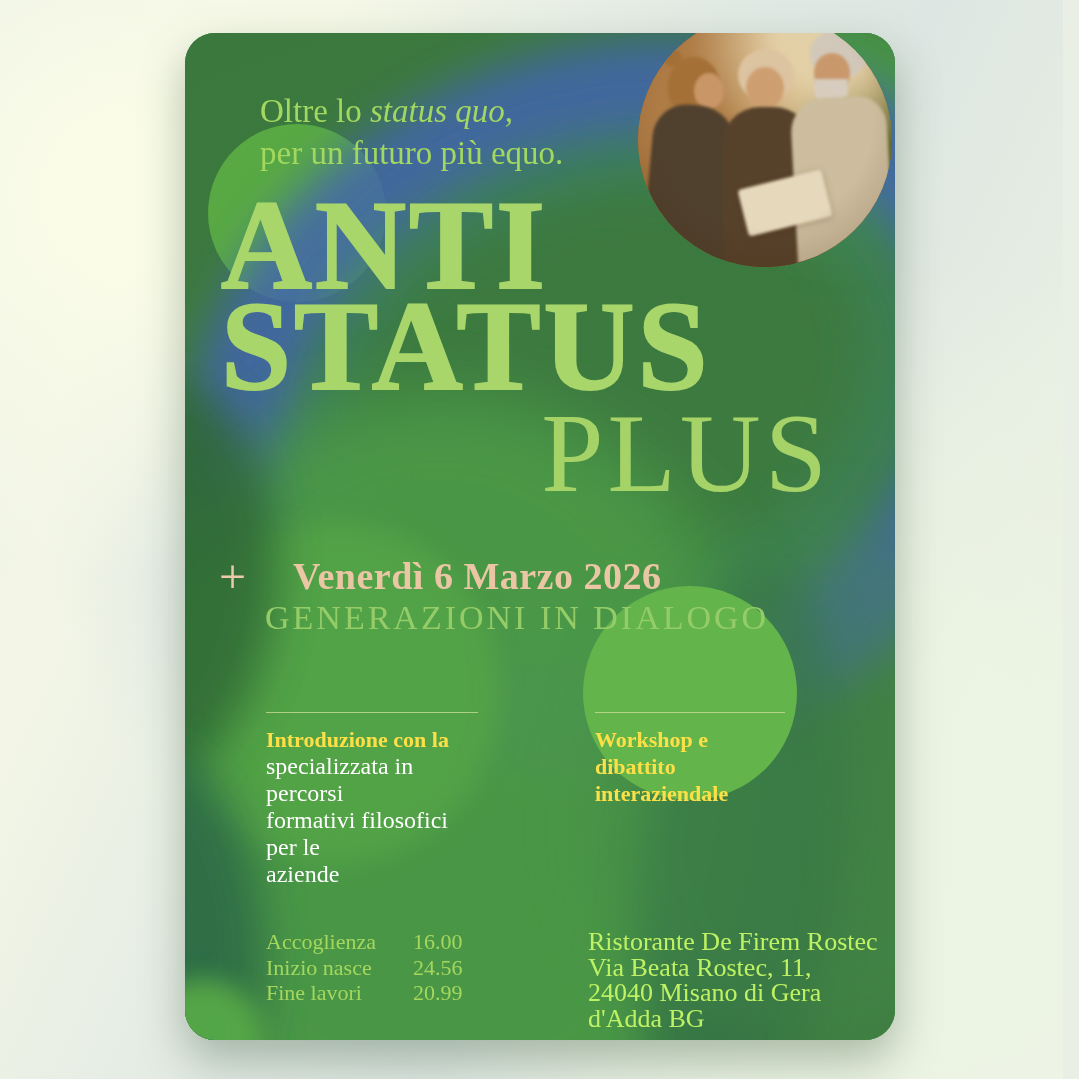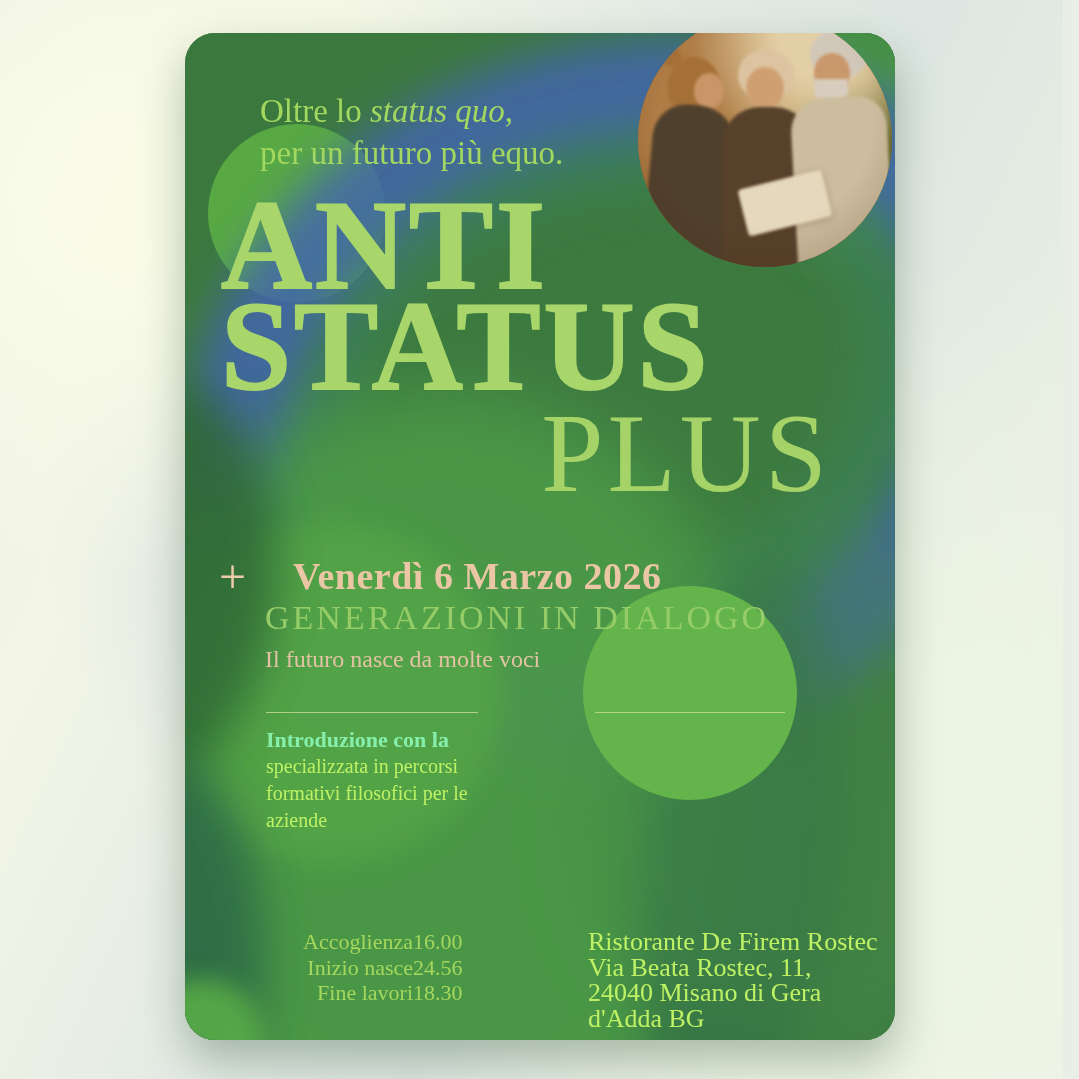--- a/index.html
+++ b/index.html
@@ -53,23 +53,23 @@
   .plus-marker{left:34px;top:520px;font-size:48px;line-height:48px;font-weight:400;color:#eccbaa;}
   .event-date{left:80px;top:523px;font-size:38px;line-height:40px;font-weight:700;
     letter-spacing:0.5px;color:#eac6a5;margin-left:28px;}
   .event-heading{left:80px;top:567px;font-size:34px;line-height:36px;font-weight:400;
     letter-spacing:3px;color:#95cc68;}
   .event-subheading{left:80px;top:613px;font-size:24px;line-height:26px;color:#e3c3a4;}
   .col{top:679px;}
   .col-left{left:81px;width:212px;}
   .col-right{left:410px;width:190px;}
   .divider{border-top:1.5px solid rgba(207,224,152,0.75);margin-bottom:13px;}
-  .col-title{font-size:22px;line-height:27px;font-weight:700;color:#86efac;}
-  .col-body{font-size:20px;line-height:27px;color:#bef264;}
-  .schedule{left:81px;top:896px;width:235px;font-size:22px;line-height:25.5px;color:#a5d75d;text-align:right;}
+  .col-title{font-size:22px;line-height:27px;font-weight:700;color:#fde047;}
+  .col-body{font-size:24px;line-height:27px;color:#ffffff;}
+  .schedule{left:81px;top:896px;width:235px;font-size:22px;line-height:25.5px;color:#a5d75d;}
   .srow{display:flex;}
   .slabel{width:147px;}
   .venue{left:403px;top:896px;font-size:26px;line-height:25.5px;color:#bef264;}
 </style>
 </head>
 <body>
 
 <div id="page">
   <div class="card">
 
@@ -131,50 +131,53 @@
       <div>per un futuro più equo.</div>
     </div>
 
     <div class="txt title-anti">ANTI</div>
     <div class="txt title-status">STATUS</div>
     <div class="txt title-plus">PLUS</div>
 
     <div class="txt plus-marker">+</div>
     <div class="txt event-date">Venerdì 6 Marzo 2026</div>
     <div class="txt event-heading">GENERAZIONI IN DIALOGO</div>
-    <div class="txt event-subheading">Il futuro nasce da molte voci</div>
 
     <div class="txt col col-left">
       <div class="divider"></div>
       <div class="col-title">
         <span>Introduzione con la</span><br>
       </div>
       <div class="col-body">
         <span>specializzata in percorsi</span><br>
         <span>formativi filosofici per le</span><br>
         <span>aziende</span>
       </div>
     </div>
 
     <div class="txt col col-right">
       <div class="divider"></div>
+      <div class="col-title">
+        <span>Workshop e dibattito</span><br>
+        <span>interaziendale</span>
+      </div>
     </div>
 
     <div class="txt schedule">
       <div class="srow">
         <span class="slabel">Accoglienza</span>
         <span class="stime">16.00</span>
       </div>
       <div class="srow">
         <span class="slabel">Inizio nasce</span>
         <span class="stime">24.56</span>
       </div>
       <div class="srow">
         <span class="slabel">Fine lavori</span>
-        <span class="stime">18.30</span>
+        <span class="stime">20.99</span>
       </div>
     </div>
 
     <div class="txt venue">
       <div>Ristorante De Firem Rostec</div>
       <div>Via Beata Rostec, 11,</div>
       <div>24040 Misano di Gera d'Adda BG</div>
     </div>
 
   </div>

